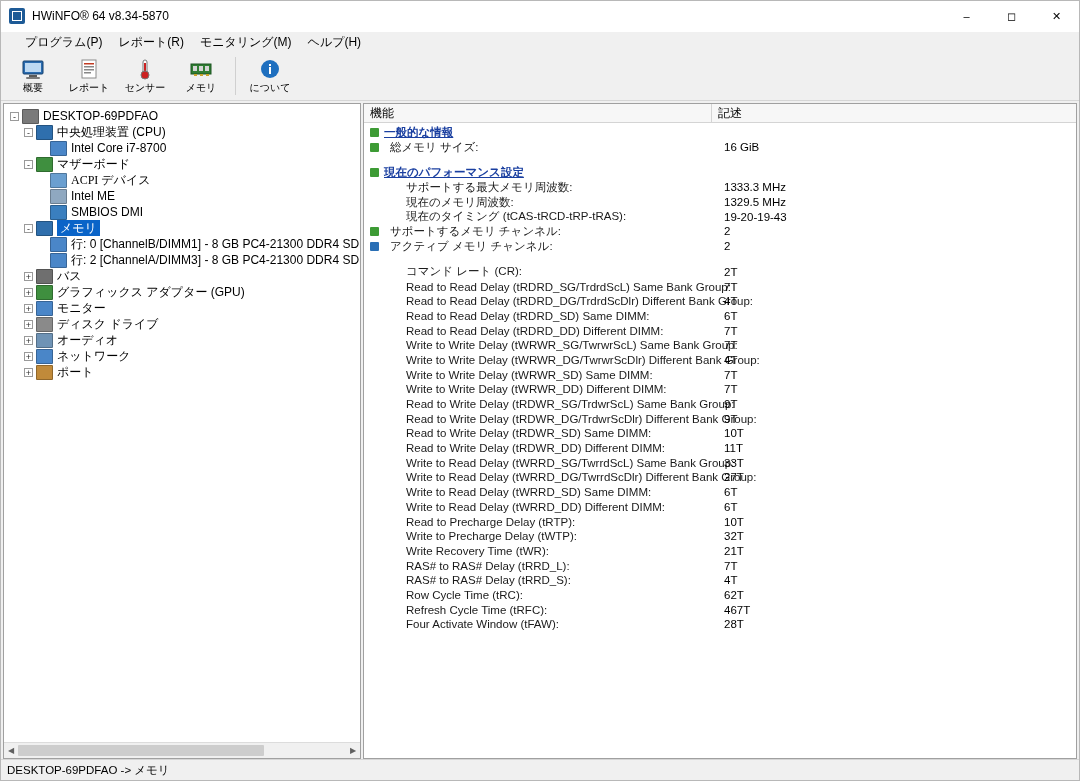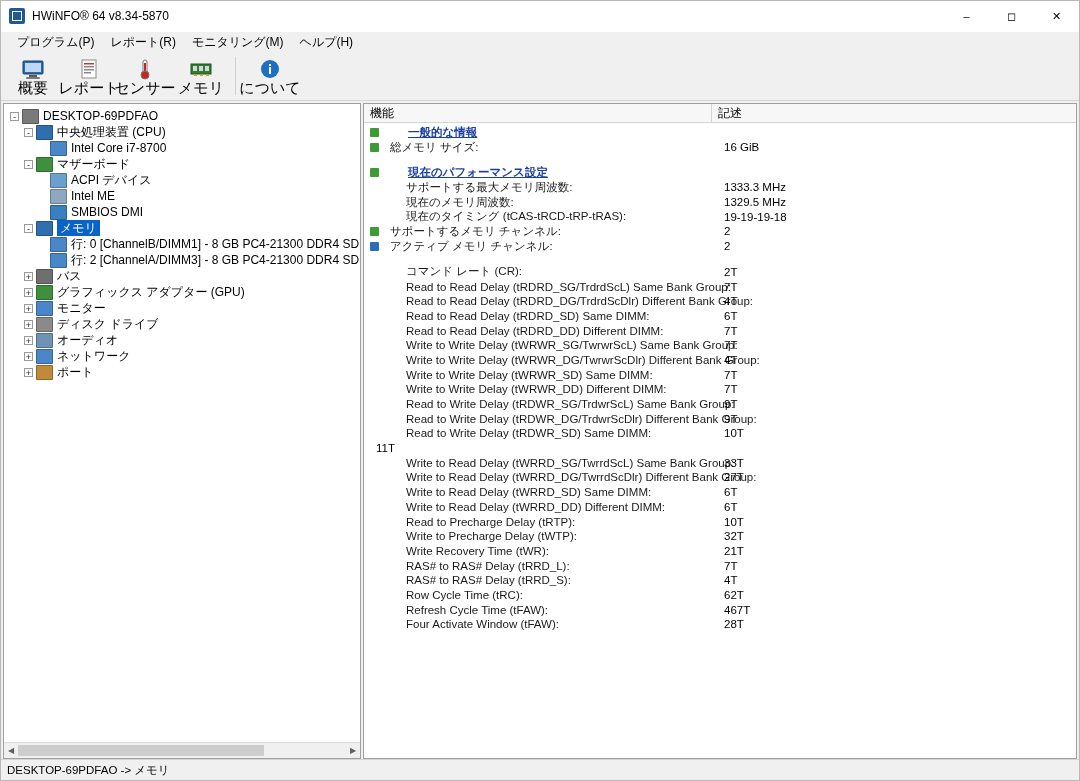--- a/index.html
+++ b/index.html
@@ -72,21 +72,21 @@
     font-size: 11px;
     color: #000;
   }
 
   
   .menubar {
     height: 20px;
     background: #f0f0f0;
     display: flex;
     align-items: flex-start;
-    padding-left: 8px;
+    padding-left: 16px;
     flex: 0 0 auto;
     font-size: 12px;
   }
   .menuitem {
     padding: 2px 8px;
     white-space: nowrap;
   }
 
   
   .toolbar {
@@ -108,21 +108,21 @@
     padding-top: 3px;
     box-sizing: border-box;
   }
   .tbbtn .ico {
     height: 26px;
     display: flex;
     align-items: center;
     justify-content: center;
   }
   .tbbtn .lbl {
-    font-size: 15px;
+    font-size: 10px;
     color: #000;
     line-height: 12px;
     white-space: nowrap;
   }
   .tbsep {
     width: 1px;
     height: 38px;
     background: #d0d0d0;
     margin: 0 6px;
   }
@@ -285,21 +285,20 @@
     border-radius: 1px;
   }
   .drow .bullet.green { background: #3d9b35; }
   .drow .bullet.blue  { background: #2a6fb5; }
   .drow .bullet.none  { background: transparent; }
   .drow .txt { color: #1a1a1a; }
   .drow .txt.link {
     color: #1a3fa0;
     text-decoration: underline;
     font-weight: bold;
-    margin-left: 24px;
   }
   .drow .txt.ind { padding-left: 22px; }
   .drow .txt.ind2 { padding-left: 6px; }
   .drow.spacer { height: 11px; }
 
   
   .statusbar {
     height: 20px;
     background: #f0f0f0;
     border-top: 1px solid #d6d6d6;
@@ -410,21 +409,21 @@
           <div class="tnode" style="padding-left: 32px;">
             <span class="expander none"></span>
             <span class="ticon" style="background: rgb(74, 134, 200); border: 1px solid rgba(0, 0, 0, 0.25);"></span>
             <span class="tlabel">Intel Core i7-8700</span>
           </div>
           <div class="tnode" style="padding-left: 18px;">
             <span class="expander">-</span>
             <span class="ticon" style="background: rgb(63, 143, 63); border: 1px solid rgba(0, 0, 0, 0.25);"></span>
             <span class="tlabel">マザーボード</span>
           </div>
-          <div class="tnode" style="padding-left: 32px;">
+          <div class="tnode" style="padding-left: 32px; font-family: Liberation Serif, serif;">
             <span class="expander none"></span>
             <span class="ticon" style="background: rgb(106, 159, 208); border: 1px solid rgba(0, 0, 0, 0.25);"></span>
             <span class="tlabel">ACPI デバイス</span>
           </div>
           <div class="tnode" style="padding-left: 32px;">
             <span class="expander none"></span>
             <span class="ticon" style="background: rgb(143, 168, 192); border: 1px solid rgba(0, 0, 0, 0.25);"></span>
             <span class="tlabel">Intel ME</span>
           </div>
           <div class="tnode" style="padding-left: 32px;">
@@ -536,21 +535,21 @@
               <span class="bullet none"></span>
               <span class="txt ind">現在のメモリ周波数:</span>
             </div>
             <div class="c2">1329.5 MHz</div>
           </div>
           <div class="drow">
             <div class="c1">
               <span class="bullet none"></span>
               <span class="txt ind">現在のタイミング (tCAS-tRCD-tRP-tRAS):</span>
             </div>
-            <div class="c2">19-19-19-18</div>
+            <div class="c2">19-20-19-43</div>
           </div>
           <div class="drow">
             <div class="c1">
               <span class="bullet green"></span>
               <span class="txt ind2">サポートするメモリ チャンネル:</span>
             </div>
             <div class="c2">2</div>
           </div>
           <div class="drow">
             <div class="c1">
@@ -644,20 +643,24 @@
             <div class="c2">9T</div>
           </div>
           <div class="drow">
             <div class="c1">
               <span class="bullet none"></span>
               <span class="txt ind">Read to Write Delay (tRDWR_SD) Same DIMM:</span>
             </div>
             <div class="c2">10T</div>
           </div>
           <div class="drow">
+            <div class="c1">
+              <span class="bullet none"></span>
+              <span class="txt ind">Read to Write Delay (tRDWR_DD) Different DIMM:</span>
+            </div>
             <div class="c2">11T</div>
           </div>
           <div class="drow">
             <div class="c1">
               <span class="bullet none"></span>
               <span class="txt ind">Write to Read Delay (tWRRD_SG/TwrrdScL) Same Bank Group:</span>
             </div>
             <div class="c2">33T</div>
           </div>
           <div class="drow">
@@ -719,21 +722,21 @@
           <div class="drow">
             <div class="c1">
               <span class="bullet none"></span>
               <span class="txt ind">Row Cycle Time (tRC):</span>
             </div>
             <div class="c2">62T</div>
           </div>
           <div class="drow">
             <div class="c1">
               <span class="bullet none"></span>
-              <span class="txt ind">Refresh Cycle Time (tFAW):</span>
+              <span class="txt ind">Refresh Cycle Time (tRFC):</span>
             </div>
             <div class="c2">467T</div>
           </div>
           <div class="drow">
             <div class="c1">
               <span class="bullet none"></span>
               <span class="txt ind">Four Activate Window (tFAW):</span>
             </div>
             <div class="c2">28T</div>
           </div>

